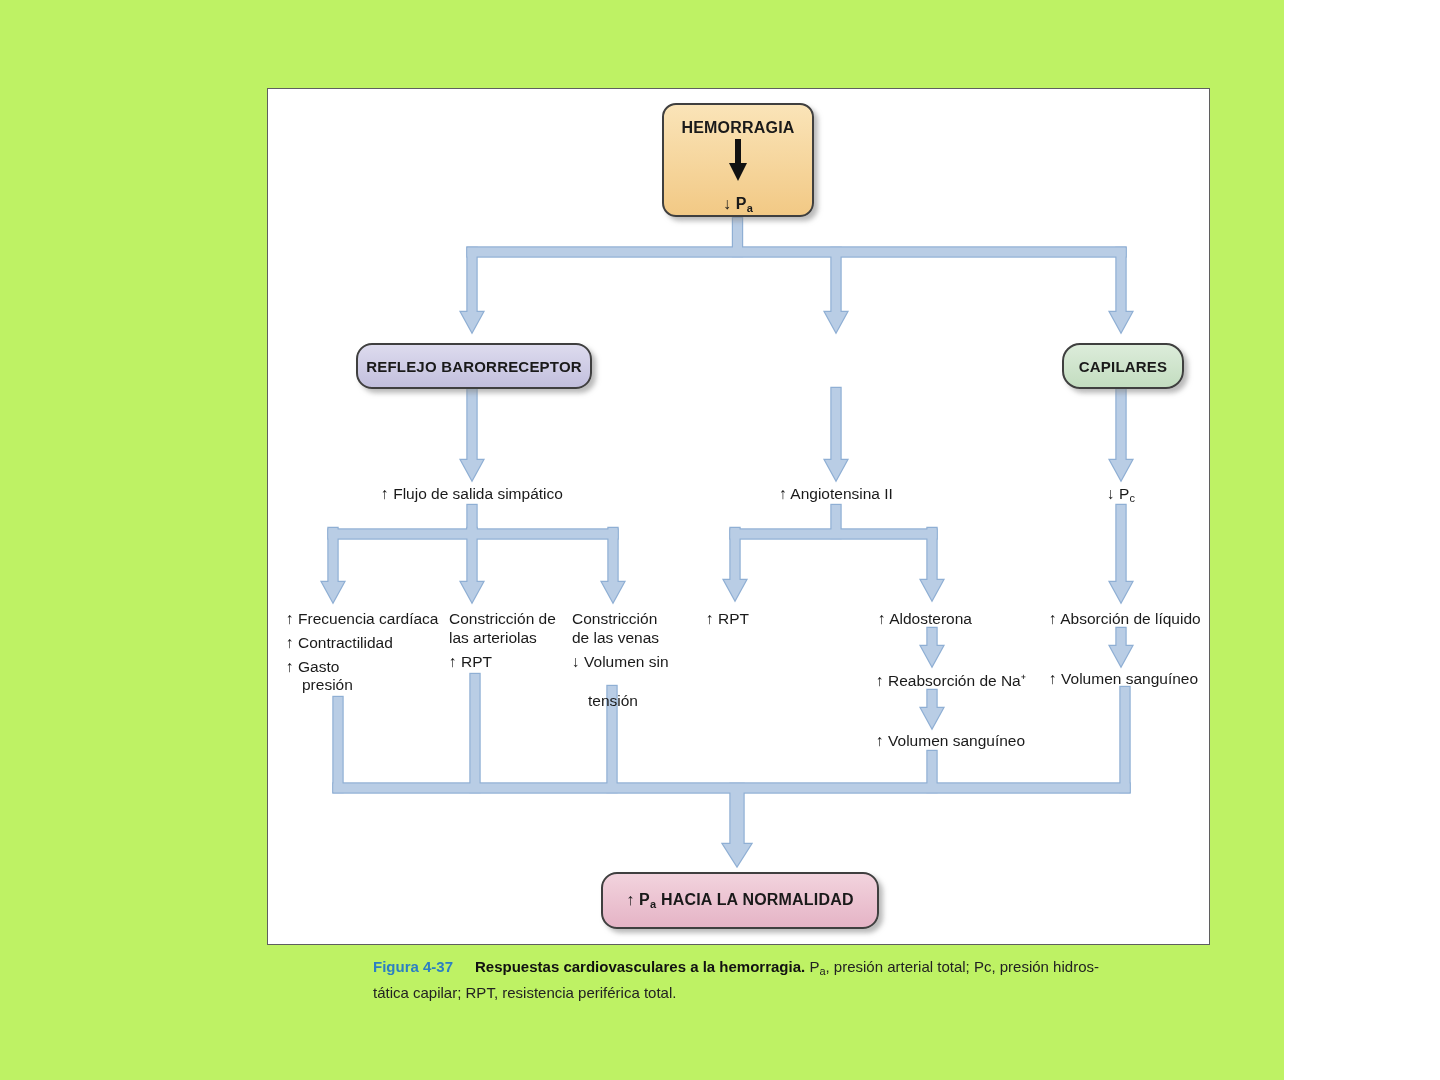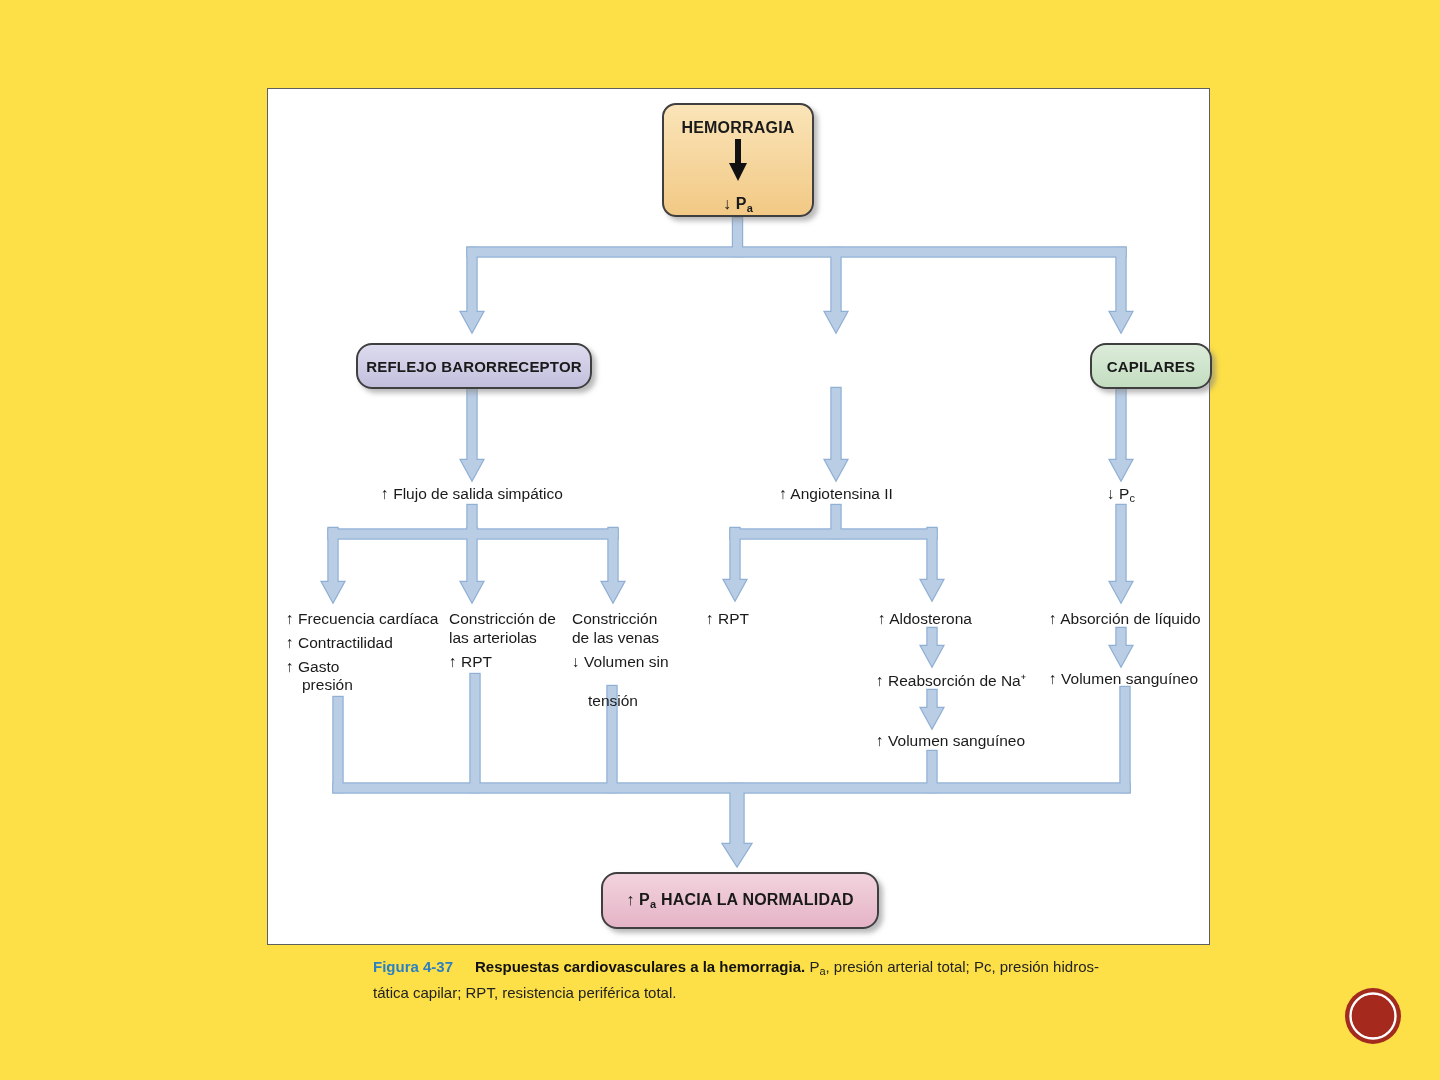--- a/index.html
+++ b/index.html
@@ -1,17 +1,17 @@
 <!DOCTYPE html>
 <html><head>
 <meta charset="utf-8">
 <style>
   html,body{margin:0;padding:0;background:#ffffff;}
   .slide{
-    position:relative;width:1440px;height:1080px;background:#fde047;overflow:hidden;
+    position:relative;width:1284px;height:1080px;background:#bef264;overflow:hidden;
     font-family:"Liberation Sans", sans-serif;color:#1a1a1a;
   }
   .figure-frame{
     position:absolute;left:267px;top:88px;width:941px;height:855px;
     border:1px solid #5f5f5f;background:#ffffff;
   }
   svg.connector-layer{position:absolute;left:0;top:0;width:1440px;height:1080px;pointer-events:none;}
   .c-stroke{fill:#b9cde5;stroke:#8fafd4;stroke-width:2.4px;}
   .c-fill{fill:#b9cde5;stroke:none;}
   .box{
@@ -23,21 +23,21 @@
   .root-box{
     left:662px;top:103px;width:152px;height:114px;border-radius:14px;
     background:linear-gradient(#fae4b8,#f2c985);
     flex-direction:column;justify-content:flex-start;padding-top:14px;box-sizing:border-box;
   }
   .root-title{font-size:16px;font-weight:bold;}
   .root-effect{font-size:16px;font-weight:bold;margin-top:12px;}
   .branch-box{height:42px;top:343px;font-size:15px;}
   .box-baroreceptor{left:356px;width:232px;background:linear-gradient(#dddbee,#c2bfdd);}
   .box-renina{left:669px;width:331px;background:linear-gradient(#daedf4,#bcdde9);}
-  .box-capilares{left:1090px;width:118px;background:linear-gradient(#dcecda,#c3ddc0);}
+  .box-capilares{left:1062px;width:118px;background:linear-gradient(#dcecda,#c3ddc0);border-radius:18px;}
   .outcome-box{
     left:601px;top:872px;width:274px;height:53px;
     background:linear-gradient(#f2d3dd,#e5b4c6);font-size:16px;
   }
   .node{position:absolute;font-size:15.5px;white-space:nowrap;line-height:18px;}
   .center{transform:translateX(-50%);}
   sub.sb{font-size:11px;vertical-align:-3px;font-weight:inherit;}
   .caption{position:absolute;left:373px;top:956px;width:745px;font-size:15px;line-height:21px;color:#222;}
   .caption .fig-label{color:#2b7fc3;font-weight:bold;margin-right:22px;}
   .caption .cap-bold{font-weight:bold;color:#111;}

